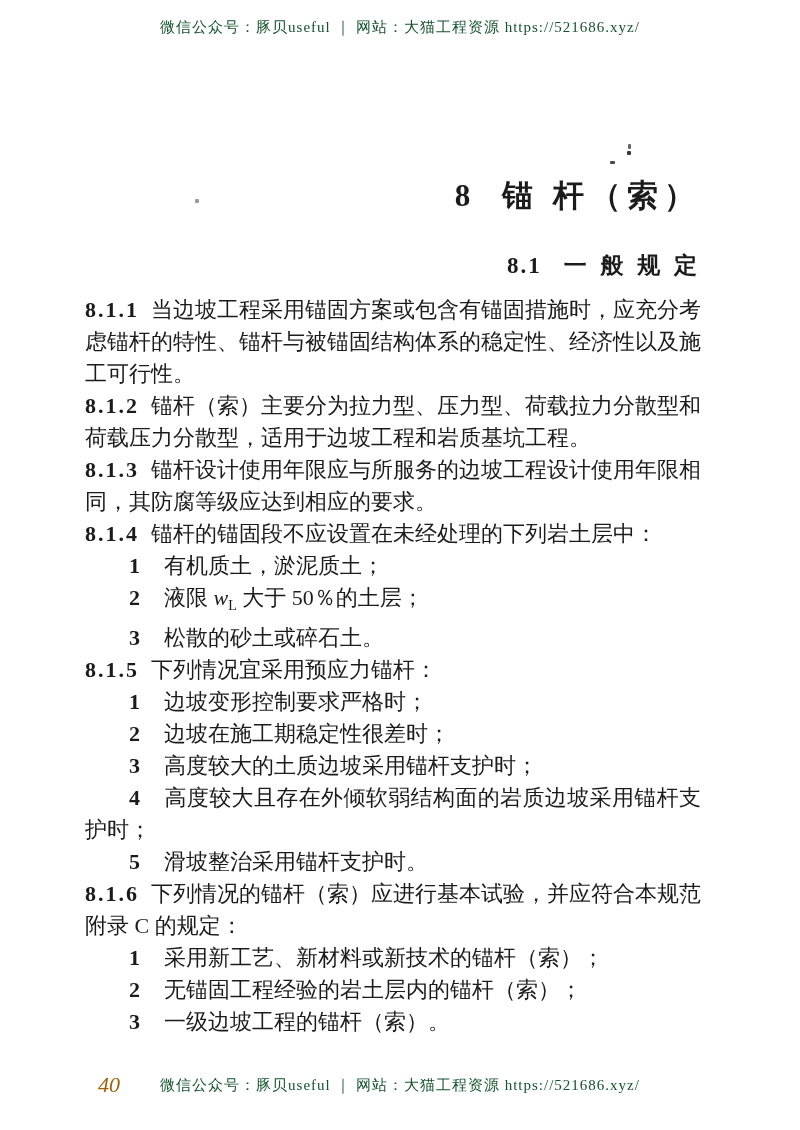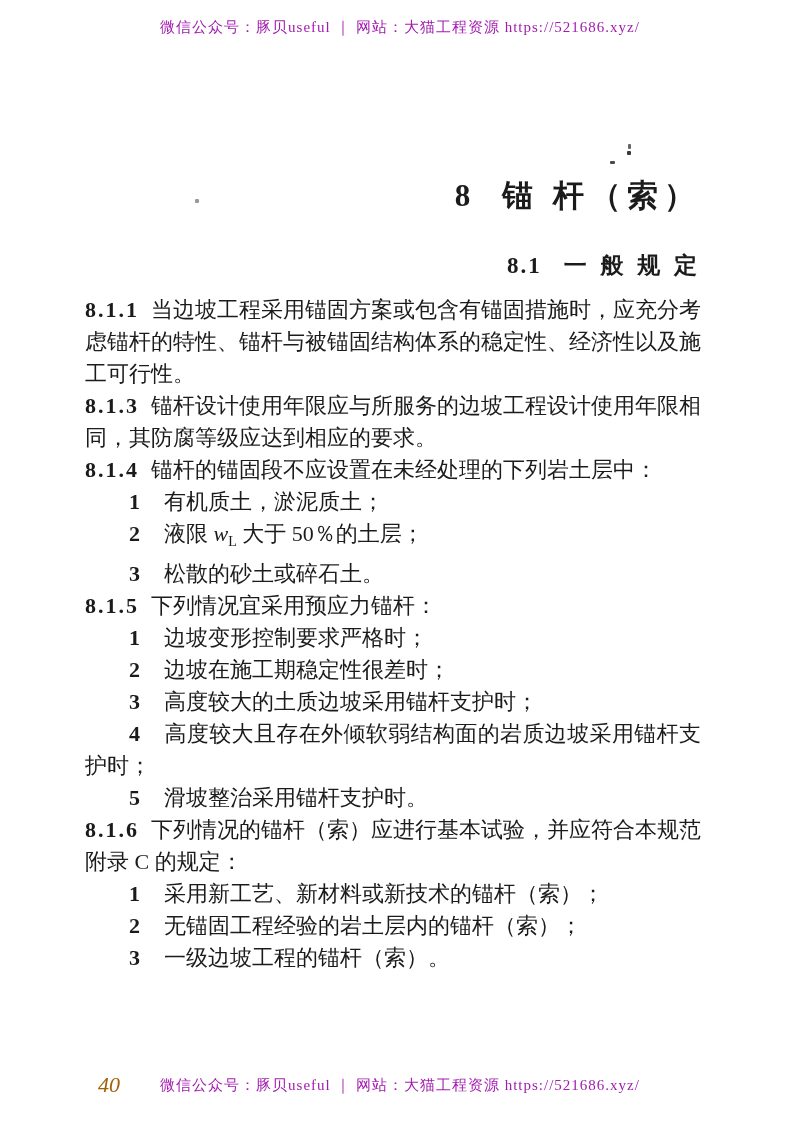--- a/index.html
+++ b/index.html
@@ -14,21 +14,21 @@
     font-family: "Liberation Serif", "DejaVu Serif", serif;
     color: #1b1b1b;
   }
   .promo {
     position: absolute;
     left: 0;
     width: 100%;
     text-align: center;
     font-size: 15px;
     letter-spacing: 1px;
-    color: #a21caf;
+    color: #14532d;
     font-family: "Liberation Serif", "DejaVu Serif", serif;
   }
   .promo-top { top: 18px; }
   .promo-bottom { top: 1076px; }
   .page-number {
     position: absolute;
     left: 98px;
     top: 1072px;
     font-size: 22px;
     font-style: italic;
@@ -97,20 +97,21 @@
   <div class="content">
 
     <h1 class="chapter-title"><span class="t-num">8</span><span>锚 杆（索）</span></h1>
 
     <h2 class="section-title"><span class="t-num">8.1</span><span>一 般 规 定</span></h2>
 
     <div class="body-text">
 
       <p class="p-clause"><span class="num">8.1.1</span><span>当边坡工程采用锚固方案或包含有锚固措施时，应充分考虑锚杆的特性、锚杆与被锚固结构体系的稳定性、经济性以及施工可行性。</span></p>
 
+      <p class="p-clause"><span class="num">8.1.2</span><span>锚杆（索）主要分为拉力型、压力型、荷载拉力分散型和荷载压力分散型，适用于边坡工程和岩质基坑工程。</span></p>
 
       <p class="p-clause"><span class="num">8.1.3</span><span>锚杆设计使用年限应与所服务的边坡工程设计使用年限相同，其防腐等级应达到相应的要求。</span></p>
 
       <p class="p-clause"><span class="num">8.1.4</span><span>锚杆的锚固段不应设置在未经处理的下列岩土层中：</span></p>
 
       <p class="p-item"><span class="num">1</span><span>有机质土，淤泥质土；</span></p>
 
       <p class="p-item"><span class="num">2</span><span>液限 </span><span class="var">w</span><sub>L</sub><span> 大于 50％的土层；</span></p>
 
       <p class="p-item"><span class="num">3</span><span>松散的砂土或碎石土。</span></p>

